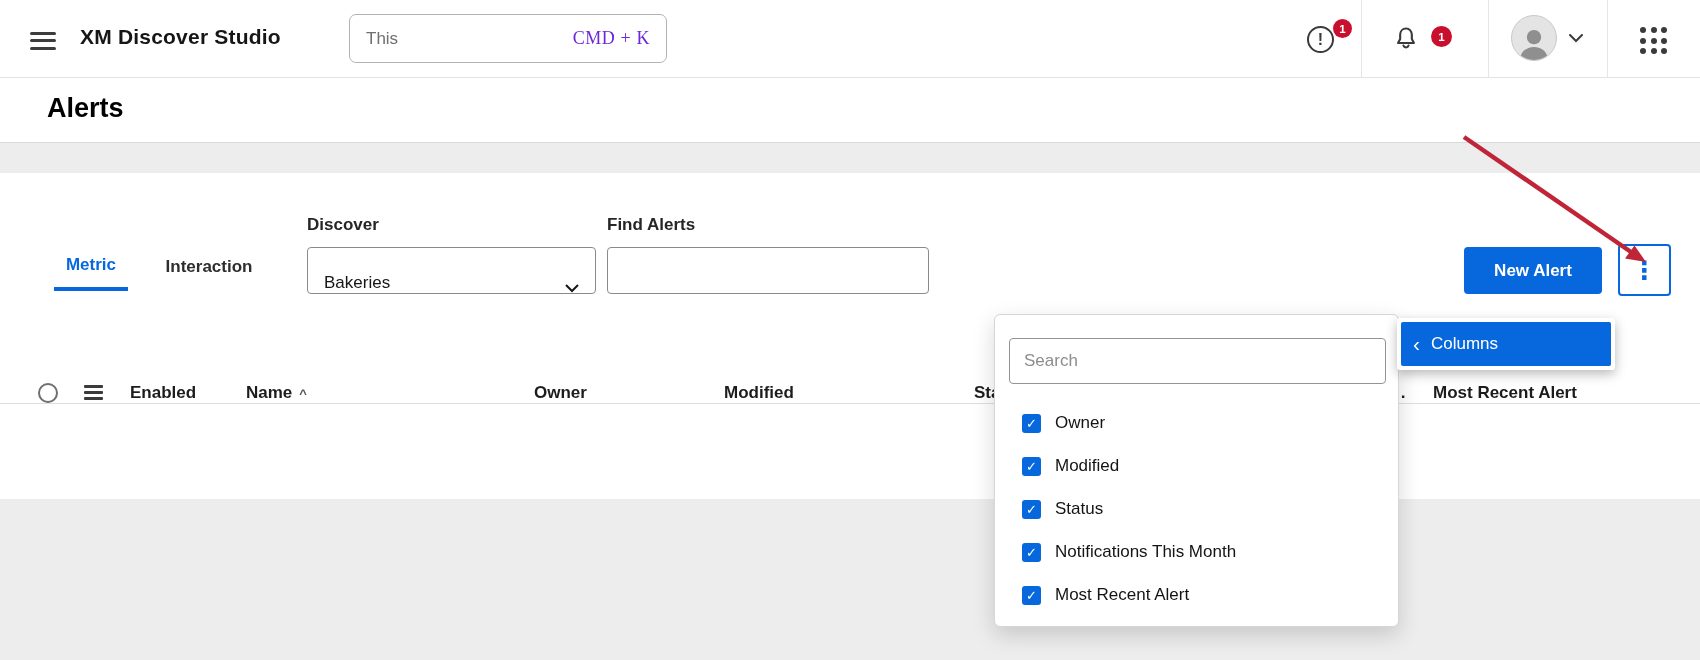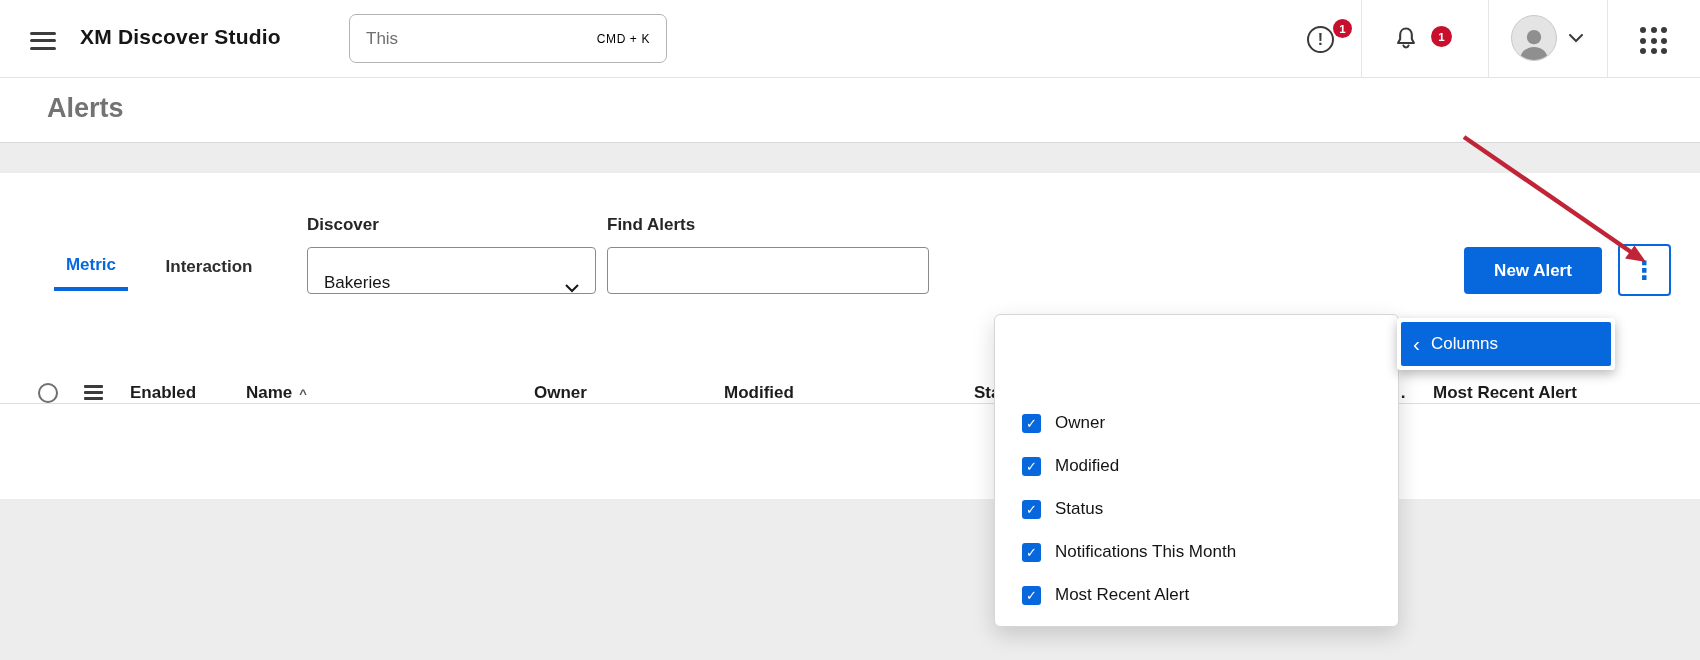--- a/index.html
+++ b/index.html
@@ -7,35 +7,35 @@
   body { font-family: "Liberation Sans", "DejaVu Sans", sans-serif; background:#ededed; }
   .stage { position:relative; width:1700px; height:660px; background:#ededed; overflow:hidden; }
 
   
   .topbar { position:absolute; top:0; left:0; right:0; height:78px; background:#fff; border-bottom:1px solid #e3e3e3; z-index:5; }
   .hamburger { position:absolute; left:30px; top:27px; width:26px; cursor:pointer; }
   .hamburger span { display:block; height:3px; background:#3d3d3d; border-radius:2px; margin:4.5px 0; }
   .app-title { position:absolute; left:80px; top:25px; font-size:21px; font-weight:600; color:#161616; letter-spacing:.2px; }
   .top-search { position:absolute; left:349px; top:14px; width:318px; height:49px; border:1px solid #b3b3b3; border-radius:7px; background:#fff; display:flex; align-items:center; justify-content:space-between; padding:0 16px; cursor:text; }
   .top-search .ph { color:#6f6f6f; font-size:17px; }
-  .top-search .kbd { color:#000000; font-size:12px; letter-spacing:.6px; }
+  .top-search .kbd { color:#6d28d9; font-size:18px; letter-spacing:.6px;font-family:Liberation Serif, serif; }
   .tb-divider { position:absolute; top:0; width:1px; height:78px; background:#e6e6e6; }
   .icon-info { position:absolute; left:1307px; top:26px; width:27px; height:27px; border:2px solid #3a3a3a; border-radius:50%; color:#3a3a3a; font-weight:700; font-size:16px; display:flex; align-items:center; justify-content:center; cursor:pointer; }
   .badge { position:absolute; min-width:19px; height:19px; border-radius:10px; background:#c8102e; color:#fff; font-size:11.5px; font-weight:700; display:flex; align-items:center; justify-content:center; padding:0 5px; z-index:6; }
   .badge-info { left:1333px; top:19px; }
   .badge-bell { left:1431px; top:26px; min-width:21px; height:21px; border-radius:11px; }
   .icon-bell { position:absolute; left:1392px; top:25px; width:28px; height:28px; cursor:pointer; }
   .avatar-wrap { position:absolute; left:1511px; top:15px; display:flex; align-items:center; gap:12px; cursor:pointer; }
   .avatar { width:46px; height:46px; border-radius:50%; background:#e4e4e4; border:1px solid #c9c9c9; overflow:hidden; display:flex; align-items:flex-end; justify-content:center; }
   .waffle { position:absolute; left:1640px; top:27px; display:grid; grid-template-columns:repeat(3,6px); gap:4.5px; cursor:pointer; }
   .waffle span { width:6px; height:6px; border-radius:50%; background:#3a3a3a; }
 
   
   .pagebar { position:absolute; top:78px; left:0; right:0; height:65px; background:#fff; border-bottom:1px solid #d9d9d9; z-index:4; }
-  .page-title { position:absolute; left:47px; top:15px; font-size:27px; font-weight:600; color:#737373; }
+  .page-title { position:absolute; left:47px; top:15px; font-size:27px; font-weight:600; color:#000000; }
 
   
   .content { position:absolute; top:173px; left:0; right:0; height:326px; background:#fff; }
 
   .tab { position:absolute; top:70px; height:48px; display:flex; align-items:center; justify-content:center; font-size:17px; font-weight:700; cursor:pointer; color:#2e2e2e; }
   .tab.active { color:#0768dd; border-bottom:4px solid #0768dd; }
   .tab-metric { left:54px; width:74px; }
   .tab-interaction { left:150px; width:118px; }
 
   .field-label { position:absolute; top:42px; font-size:17px; font-weight:700; color:#262626; }
@@ -196,20 +196,21 @@
       </div>
       <div class="c-recent">Most Recent Alert</div>
     </div>
 
 
   </section>
 
   <div class="gray-bottom"></div>
 
   <div class="columns-panel">
+    <input class="panel-search" type="text" placeholder="Search" style="">
     <div class="panel-option opt-1">
       <span class="checkbox">
           <span>✓</span>
         </span>
       <span>Owner</span>
     </div>
     <div class="panel-option opt-2">
       <span class="checkbox">
           <span>✓</span>
         </span>

